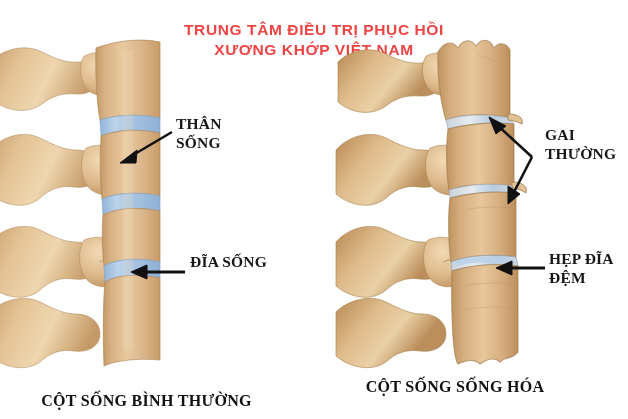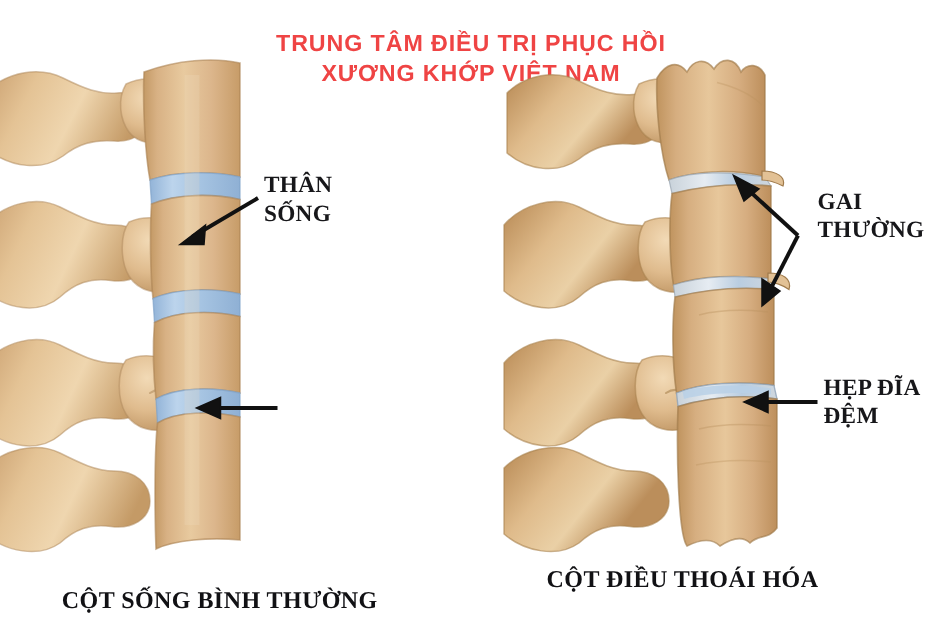--- a/index.html
+++ b/index.html
@@ -335,24 +335,25 @@
       <g>
         <line x1="545" y1="268" x2="505" y2="268" stroke-width="2.8"></line>
         <polygon points="496,268 512,261 512,275"></polygon>
       </g>
     </g>
   </svg>
 
   <div class="label" style="left:176px; top:114px;">THÂN
 SỐNG</div>
 
+  <div class="label" style="left:190px; top:252px;">ĐĨA SỐNG</div>
 
   <div class="label" style="left:545px; top:125px;">GAI
 THƯỜNG</div>
 
   <div class="label" style="left:549px; top:249px;">HẸP ĐĨA
 ĐỆM</div>
 
   <div class="caption" style="left:0px; top:392px; width:265px;margin-left:14px;">CỘT SỐNG BÌNH THƯỜNG</div>
 
-  <div class="caption" style="left:330px; top:378px; width:250px;">CỘT ĐIỀU THOÁI HÓA</div>
+  <div class="caption" style="left:330px; top:378px; width:250px;">CỘT SỐNG SỐNG HÓA</div>
 
 </div>
 
 </body></html>

